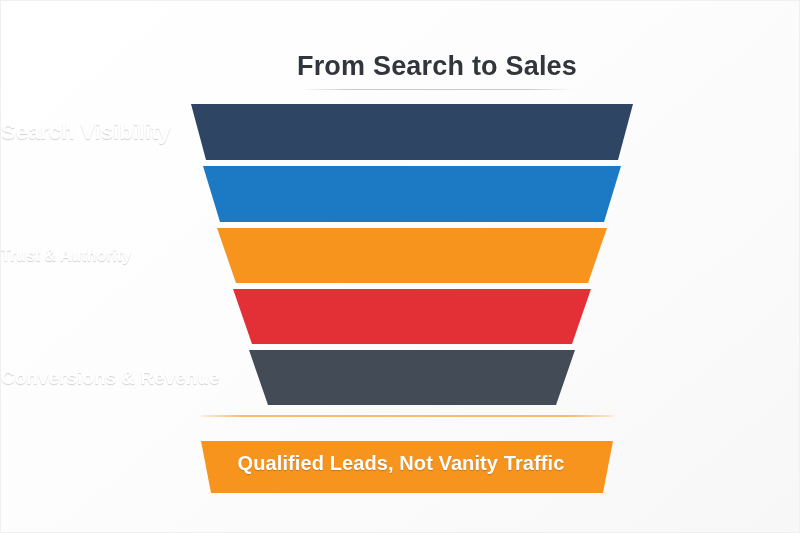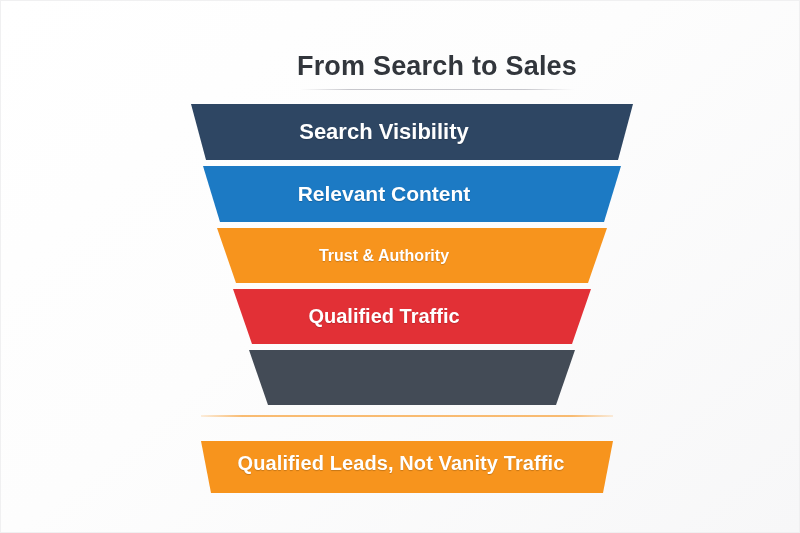--- a/index.html
+++ b/index.html
@@ -57,26 +57,25 @@
     top: 103px;
     left: 0;
     width: 800px;
   }
   .funnel-stage {
     position: absolute;
     left: 0;
     width: 686px;
     display: flex;
     align-items: center;
-    justify-content: center;
+    justify-content: flex-start;
     color: #ffffff;
     font-weight: bold;
     font-family: "Liberation Sans", sans-serif;
     text-shadow: 0 1px 1px rgba(0,0,0,0.18);
-    padding-left: 40px;
   }
   .stage-label {
     position: relative;
     z-index: 2;
     pointer-events: none;
   }
   .stage-shape {
     position: absolute;
     inset: 0;
     z-index: 1;
@@ -143,47 +142,46 @@
       </div>
       <span class="stage-label" style="font-size:22px;">Search Visibility</span>
     </div>
 
     <div class="funnel-stage" style="top:62px; height:56px;">
       <div class="stage-shape">
         <svg viewBox="0 0 800 56" width="800" height="56" preserveAspectRatio="none">
           <polygon points="202,0 620,0 603,56 219,56" fill="#1c7ac4"></polygon>
         </svg>
       </div>
-      <span class="stage-label" style="font-size:21px;">Relevant Content</span>
     </div>
 
     <div class="funnel-stage" style="top:124px; height:55px;">
       <div class="stage-shape">
         <svg viewBox="0 0 800 55" width="800" height="55" preserveAspectRatio="none">
           <polygon points="216,0 606,0 587,55 235,55" fill="#f7941d"></polygon>
         </svg>
       </div>
       <span class="stage-label" style="font-size:16px;">Trust &amp; Authority</span>
     </div>
 
     <div class="funnel-stage" style="top:185px; height:55px;">
       <div class="stage-shape">
         <svg viewBox="0 0 800 55" width="800" height="55" preserveAspectRatio="none">
           <polygon points="232,0 590,0 571,55 251,55" fill="#e23036"></polygon>
         </svg>
       </div>
-      <span class="stage-label" style="font-size:20px;">Qualified Traffic</span>
     </div>
 
     <div class="funnel-stage" style="top:246px; height:55px;">
       <div class="stage-shape">
         <svg viewBox="0 0 800 55" width="800" height="55" preserveAspectRatio="none">
           <polygon points="248,0 574,0 555,55 267,55" fill="#434b56"></polygon>
         </svg>
       </div>
+      <span class="stage-label" style="font-size:19px;">Conversions &amp; Revenue</span>
     </div>
 
   </div>
 
   <div id="banner-rule"></div>
 
   <div id="banner">
     <div id="banner-shape">
       <svg viewBox="0 0 800 52" width="800" height="52" preserveAspectRatio="none">
         <polygon points="200,0 612,0 602,52 210,52" fill="#f7941d"></polygon>

